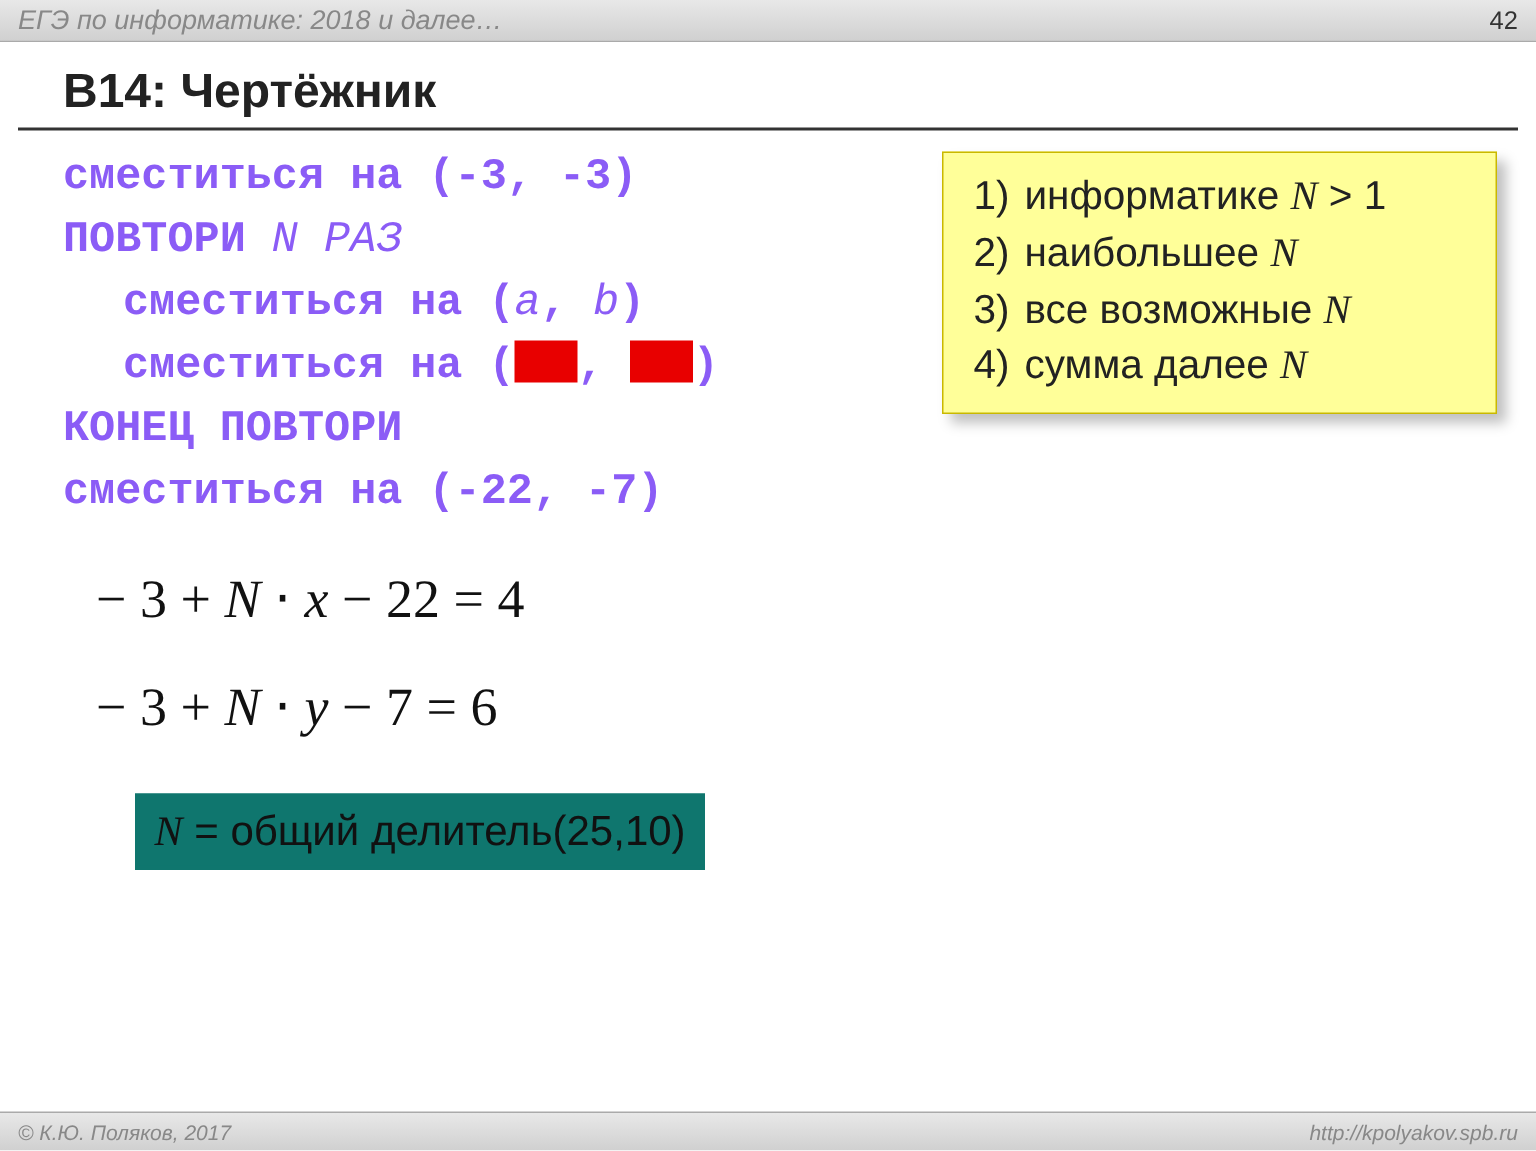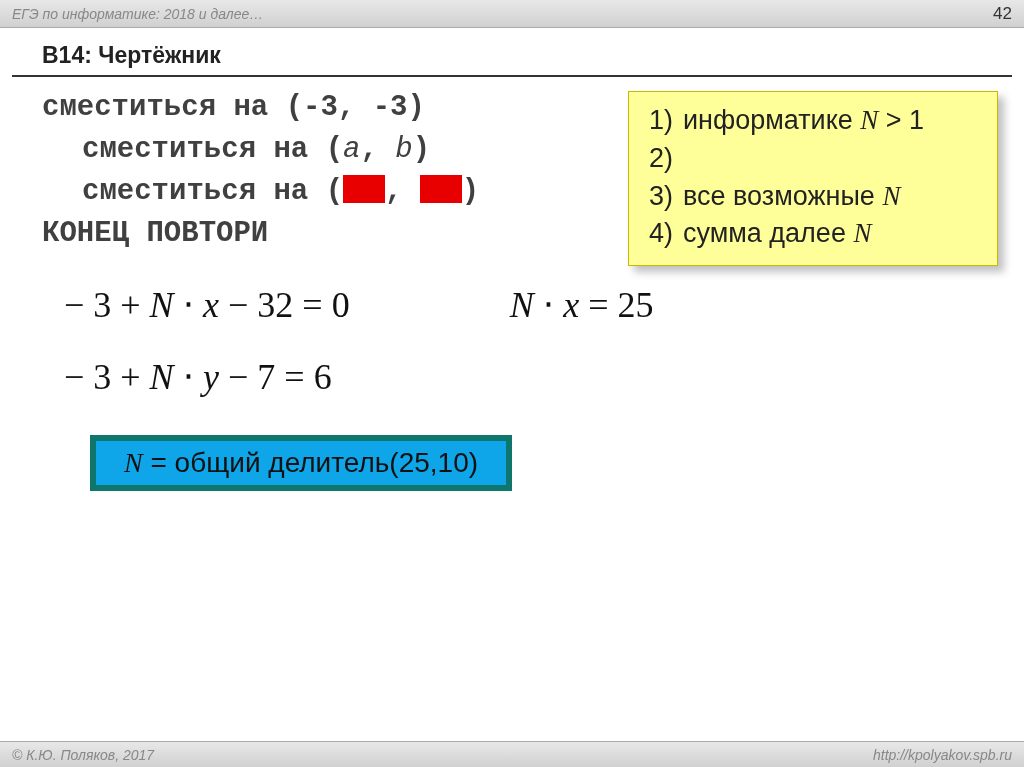--- a/index.html
+++ b/index.html
@@ -15,50 +15,50 @@
     width: 100%;
     height: 28px;
     background: linear-gradient(#e8e8e8, #d0d0d0);
     border-bottom: 1px solid #aaa;
     display: flex;
     align-items: center;
     justify-content: space-between;
     padding: 0 12px;
   }
   .header-title {
-    font-size: 14px;
+    font-size: 18px;
     font-style: italic;
     color: #888;
   }
   .page-number {
     font-size: 17px;
     font-weight: normal;
     color: #333;
   }
   .slide-title {
-    font-size: 23px;
+    font-size: 32px;
     font-weight: bold;
     color: #222;
     padding: 14px 0 6px 42px;
     border-radius: 27px;
   }
   .title-rule {
     border: none;
     border-top: 2px solid #333;
     margin: 0 12px 10px 12px;
   }
   .content {
     position: relative;
     padding: 0 42px;
   }
   .code-block {
     font-family: "Courier New", monospace;
     font-size: 29px;
     font-weight: bold;
-    color: #404040;
+    color: #8b5cf6;
     line-height: 1.45;
   }
   .code-italic {
     font-style: italic;
     font-weight: normal;
     font-family: "Courier New", monospace;
   }
   .code-line-indent {
     padding-left: 40px;
   }
@@ -92,23 +92,23 @@
   }
   .eq-col {
     font-family: "Times New Roman", serif;
     font-size: 36px;
     color: #111;
     line-height: 2.0;
   }
   .eq-col .var { font-style: italic; }
   .result-box {
     display: inline-block;
-    background: #0ea5e9;
-    border: 6px solid #0f766e;
-    padding: 6px 28px;
+    background: #0f766e;
+    border: 3px solid #0f766e;
+    padding: 6px 10px;
     margin: 22px 0 0 48px;
     font-size: 28px;
     font-family: Arial, sans-serif;
     color: #111;
   }
   .result-box .math-N { font-family: "Times New Roman", serif; font-style: italic; }
   .footer-bar {
     position: absolute;
     bottom: 0;
     left: 0;
@@ -134,60 +134,62 @@
   <span class="page-number">42</span>
 </div>
 
 <div class="slide-title">B14: Чертёжник</div>
 <hr class="title-rule">
 
 <div class="content">
 
   <div class="code-block">
     <div>сместиться на (-3, -3)</div>
+    <div>
+      <span>ПОВТОРИ </span><span class="code-italic">N</span><span class="code-italic"> РАЗ</span>
+    </div>
     <div class="code-line-indent">
       <span>сместиться на (</span><span class="code-italic">a</span><span>, </span><span class="code-italic">b</span><span>)</span>
     </div>
     <div class="code-line-indent">
       <span>сместиться на (</span><span class="red-box"></span><span>, </span><span class="red-box"></span><span>)</span>
     </div>
     <div>КОНЕЦ ПОВТОРИ</div>
+    <div>сместиться на (-22, -7)</div>
   </div>
 
   <div class="options-box">
     <div class="opt-row">
       <span class="opt-num">1)</span>
       <span><span>информатике </span><span class="math-N">N</span><span> &gt; 1</span></span>
     </div>
     <div class="opt-row">
       <span class="opt-num">2)</span>
+      <span><span>наибольшее </span><span class="math-N">N</span></span>
     </div>
     <div class="opt-row">
       <span class="opt-num">3)</span>
       <span><span>все возможные </span><span class="math-N">N</span></span>
     </div>
     <div class="opt-row">
       <span class="opt-num">4)</span>
       <span><span>сумма далее </span><span class="math-N">N</span></span>
     </div>
   </div>
 
   <div class="equations">
     <div class="eq-col">
       <div>
-        <span>− 3 + </span><span class="var">N</span><span> ⋅ </span><span class="var">x</span><span> − 32 = 0</span>
+        <span>− 3 + </span><span class="var">N</span><span> ⋅ </span><span class="var">x</span><span> − 22 = 4</span>
       </div>
       <div>
         <span>− 3 + </span><span class="var">N</span><span> ⋅ </span><span class="var">y</span><span> − 7 = 6</span>
       </div>
     </div>
     <div class="eq-col">
-      <div>
-        <span class="var">N</span><span> ⋅ </span><span class="var">x</span><span> = 25</span>
-      </div>
     </div>
   </div>
 
   <div class="result-box">
     <span class="math-N">N</span><span> = общий делитель(25,10)</span>
   </div>
 
 </div>
 
 <div class="footer-bar">

